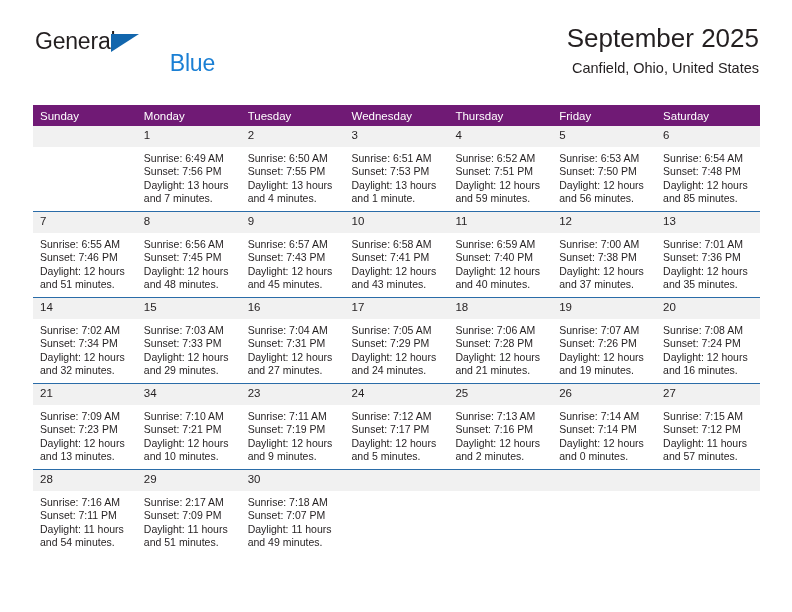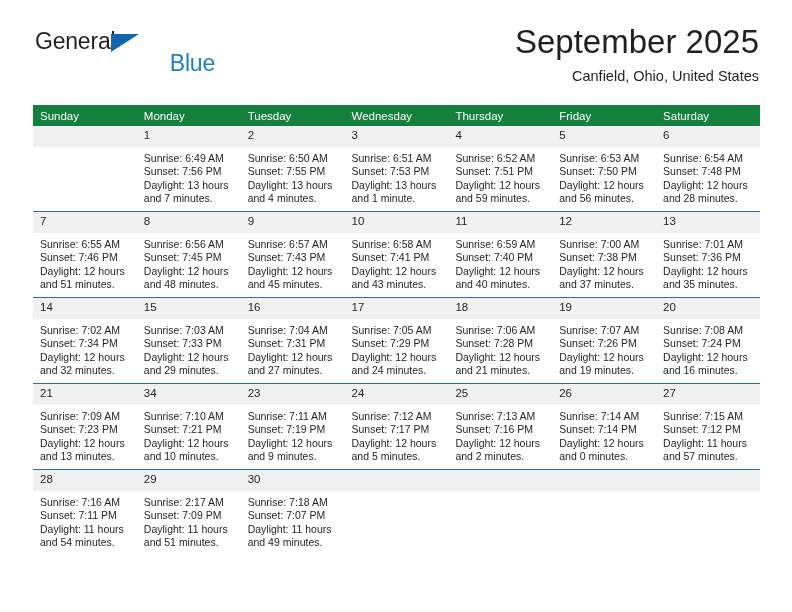--- a/index.html
+++ b/index.html
@@ -59,21 +59,21 @@
     letter-spacing: -0.2px;
     text-align: right;
   }
   .title-block {
     position: absolute;
     right: 0;
     top: 22px;
     text-align: right;
   }
   .cal-title {
-    font-size: 33px;
+    font-size: 26px;
     font-weight: normal;
     color: #231f20;
     line-height: 1.12;
     white-space: nowrap;
   }
   .cal-subtitle {
     font-size: 14.5px;
     color: #231f20;
     margin-top: 7px;
     white-space: nowrap;
@@ -83,21 +83,21 @@
   
   .calendar {
     position: absolute;
     left: 33px;
     top: 105px;
     width: 727px;
     border-collapse: collapse;
     table-layout: fixed;
   }
   .calendar th {
-    background: #15803d;
+    background: #701a75;
     color: #ffffff;
     font-weight: normal;
     font-size: 11.5px;
     text-align: left;
     padding: 4px 0 4px 7px;
     height: 13px;
     border: none;
   }
   .calendar td {
     vertical-align: top;
@@ -232,21 +232,21 @@
               </div>
             </div>
           </td>
           <td>
             <div class="daycell">
               <div class="daynum">6</div>
               <div class="dayinfo">
                 <div>Sunrise: 6:54 AM</div>
                 <div>Sunset: 7:48 PM</div>
                 <div>Daylight: 12 hours</div>
-                <div>and 28 minutes.</div>
+                <div>and 85 minutes.</div>
               </div>
             </div>
           </td>
         </tr>
         <tr class="week-row">
           <td>
             <div class="daycell">
               <div class="daynum">7</div>
               <div class="dayinfo">
                 <div>Sunrise: 6:55 AM</div>

